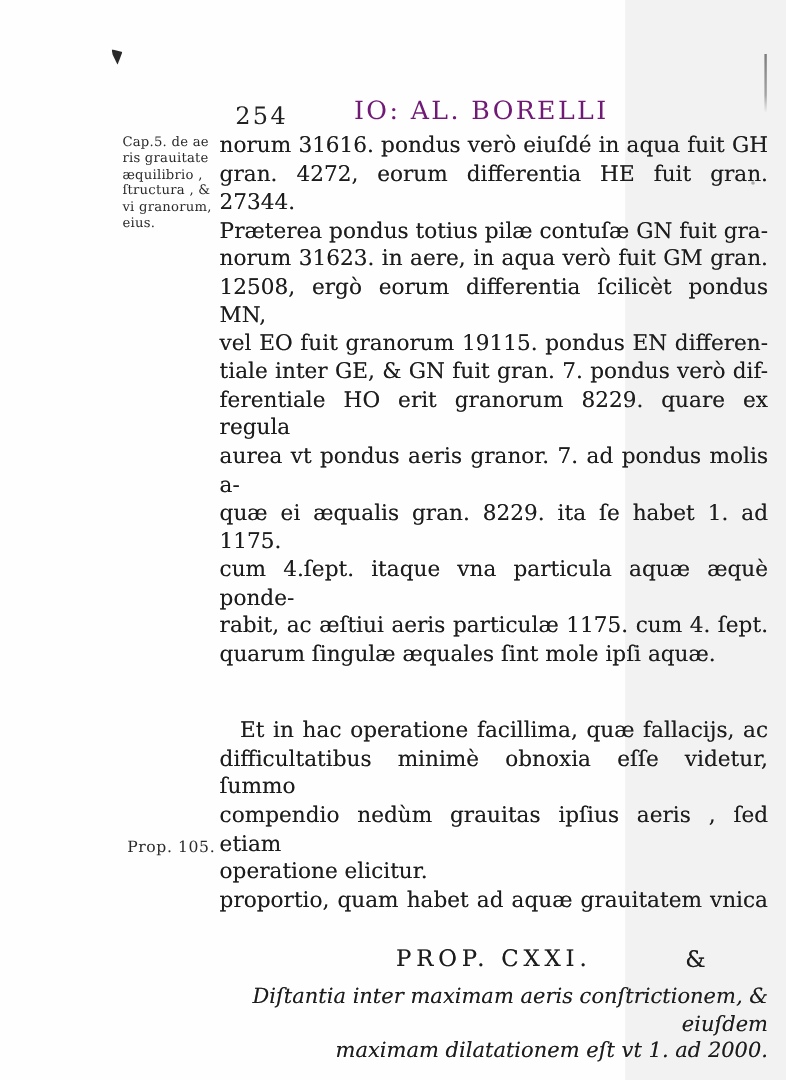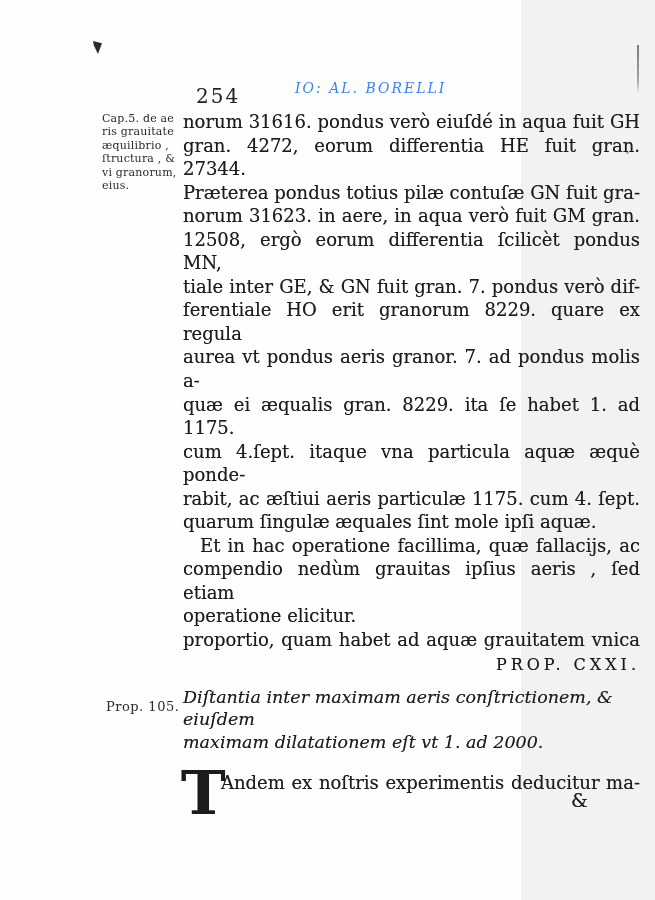--- a/index.html
+++ b/index.html
@@ -29,48 +29,48 @@
   .scan-dot{
     position:absolute;left:626px;top:151px;width:3px;height:3px;
     border-radius:50%;background:#9a9a9a;opacity:.8;
   }
   .pagenum{
     position:absolute;left:196px;top:84px;
     font-size:20px;letter-spacing:2px;color:#222;
   }
   .running-header{
     position:absolute;left:295px;top:80px;width:240px;
-    font-style:italic;font-size:14px;letter-spacing:2px;
-    color:#3b82f6;white-space:nowrap;
+    font-size:21px;letter-spacing:2px;
+    color:#701a75;white-space:nowrap;
   }
   .margin-note{
     position:absolute;left:102px;top:112px;width:96px;
     font-size:11px;line-height:13.4px;color:#2a2a2a;
     letter-spacing:.2px;
   }
   .margin-prop{
     position:absolute;left:106px;top:699px;
     font-size:13px;color:#2a2a2a;letter-spacing:.5px;
   }
   .textblock{
     position:absolute;left:183px;top:110px;width:457px;
   }
   .line{
     font-size:18px;line-height:23.55px;white-space:nowrap;
     text-shadow:0 0 .5px rgba(20,20,20,.55);
   }
   .j{ text-align:justify; text-align-last:justify; white-space:normal; }
-  .indent{ text-indent:17px; }
+  .indent{ text-indent:17px;margin-top:40px; }
   .prop-heading{
-    margin-top:0;text-align:right;
-    font-size:16px;letter-spacing:4px;line-height:26px;
+    margin-top:24px;text-align:center;
+    font-size:19px;letter-spacing:4px;line-height:26px;
     text-shadow:0 0 .5px rgba(20,20,20,.55);
   }
   .prop-statement{
-    margin-top:8px;font-style:italic;text-align:left;
+    margin-top:8px;font-style:italic;text-align:right;
   }
   .prop-line{
     font-size:17.5px;line-height:22.5px;
     text-shadow:0 0 .4px rgba(20,20,20,.5);
   }
   .para3{
     margin-top:17px;
   }
   .para3 .line{ line-height:25px; }
   .dropcap{
@@ -108,31 +108,33 @@
   <div class="margin-prop">Prop. 105.</div>
 
   <div class="textblock">
 
     <div>
       <div class="line j">norum 31616. pondus verò eiuſdé in aqua fuit GH</div>
       <div class="line j">gran. 4272, eorum differentia HE fuit gran. 27344.</div>
       <div class="line j">Præterea pondus totius pilæ contuſæ GN fuit gra-</div>
       <div class="line j">norum 31623. in aere, in aqua verò fuit GM gran.</div>
       <div class="line j">12508, ergò eorum differentia ſcilicèt pondus MN,</div>
+      <div class="line j">vel EO fuit granorum 19115. pondus EN differen-</div>
       <div class="line j">tiale inter GE, &amp; GN fuit gran. 7. pondus verò dif-</div>
       <div class="line j">ferentiale HO erit granorum 8229. quare ex regula</div>
       <div class="line j">aurea vt pondus aeris granor. 7. ad pondus molis a-</div>
       <div class="line j">quæ ei æqualis gran. 8229. ita ſe habet 1. ad 1175.</div>
       <div class="line j">cum 4.ſept. itaque vna particula aquæ æquè ponde-</div>
       <div class="line j">rabit, ac æſtiui aeris particulæ 1175. cum 4. ſept.</div>
       <div class="line">quarum ſingulæ æquales ſint mole ipſi aquæ.</div>
     </div>
 
     <div>
       <div class="line j indent">Et in hac operatione facillima, quæ fallacijs, ac</div>
+      <div class="line j">difficultatibus minimè obnoxia eſſe videtur, ſummo</div>
       <div class="line j">compendio nedùm grauitas ipſius aeris , ſed etiam</div>
       <div class="line">operatione elicitur.</div>
       <div class="line j">proportio, quam habet ad aquæ grauitatem vnica</div>
     </div>
 
     <div class="prop-heading">PROP. CXXI.</div>
 
     <div class="prop-statement">
       <div class="prop-line">Diſtantia inter maximam aeris conſtrictionem, &amp; eiuſdem</div>
       <div class="prop-line">maximam dilatationem eſt vt 1. ad 2000.</div>

